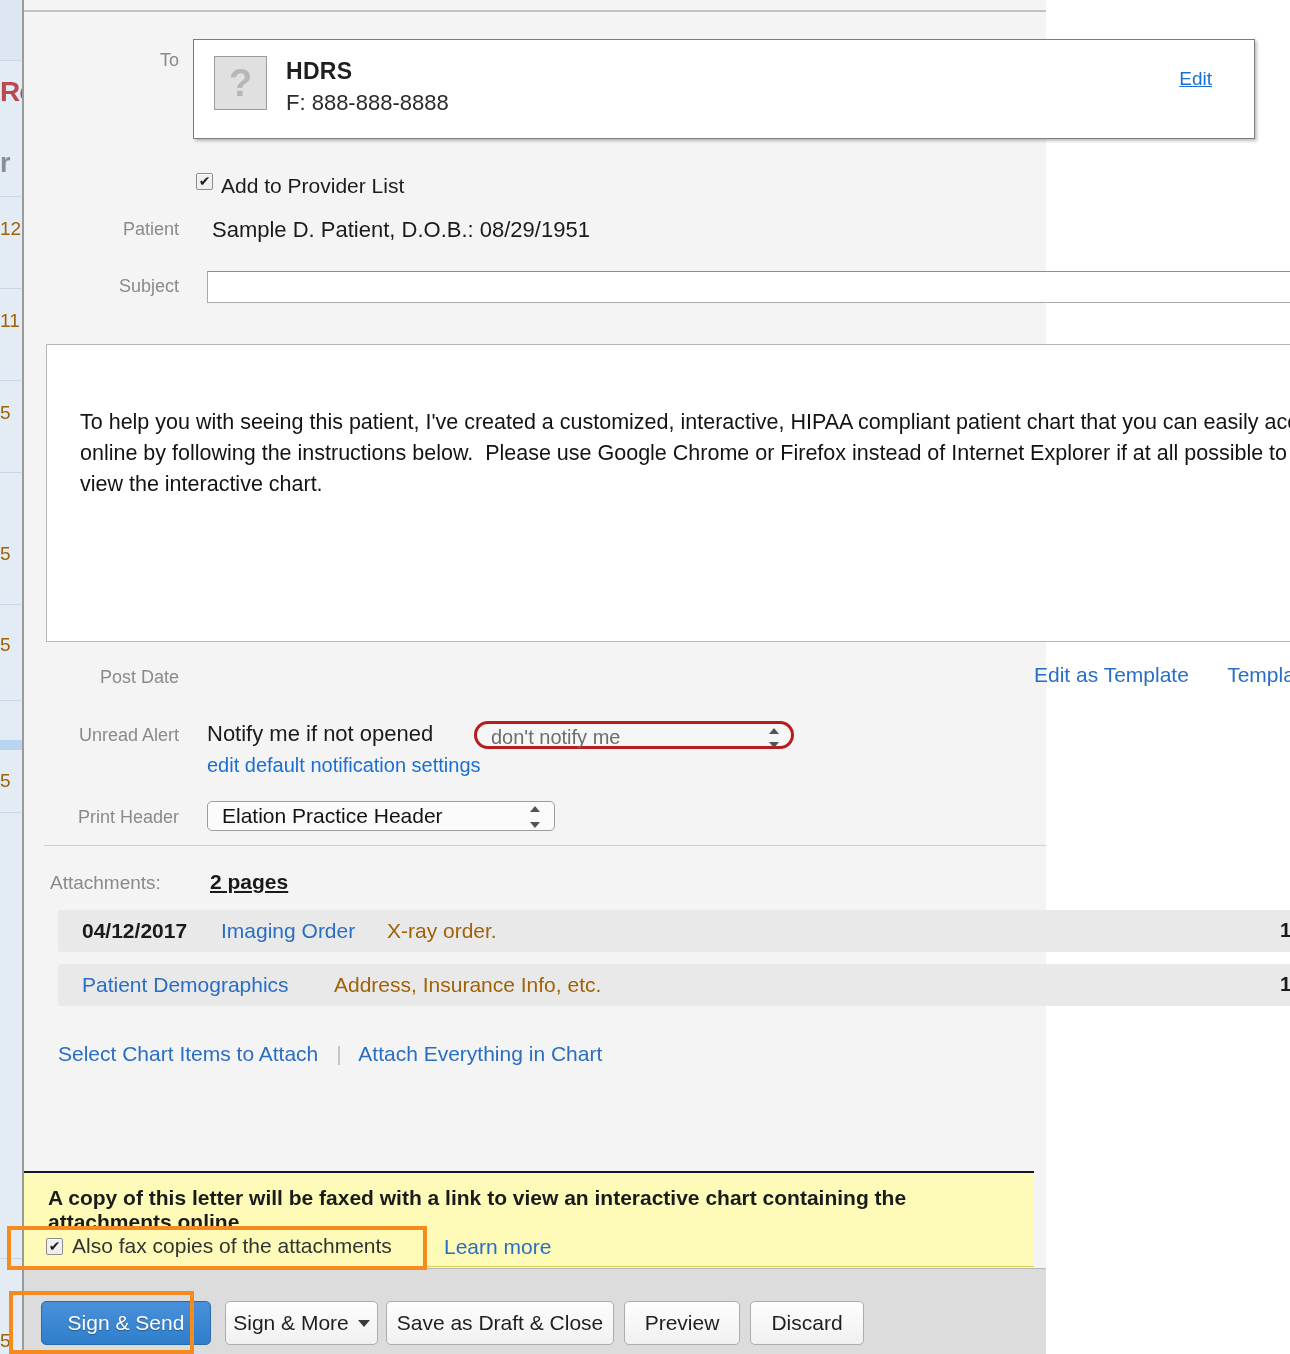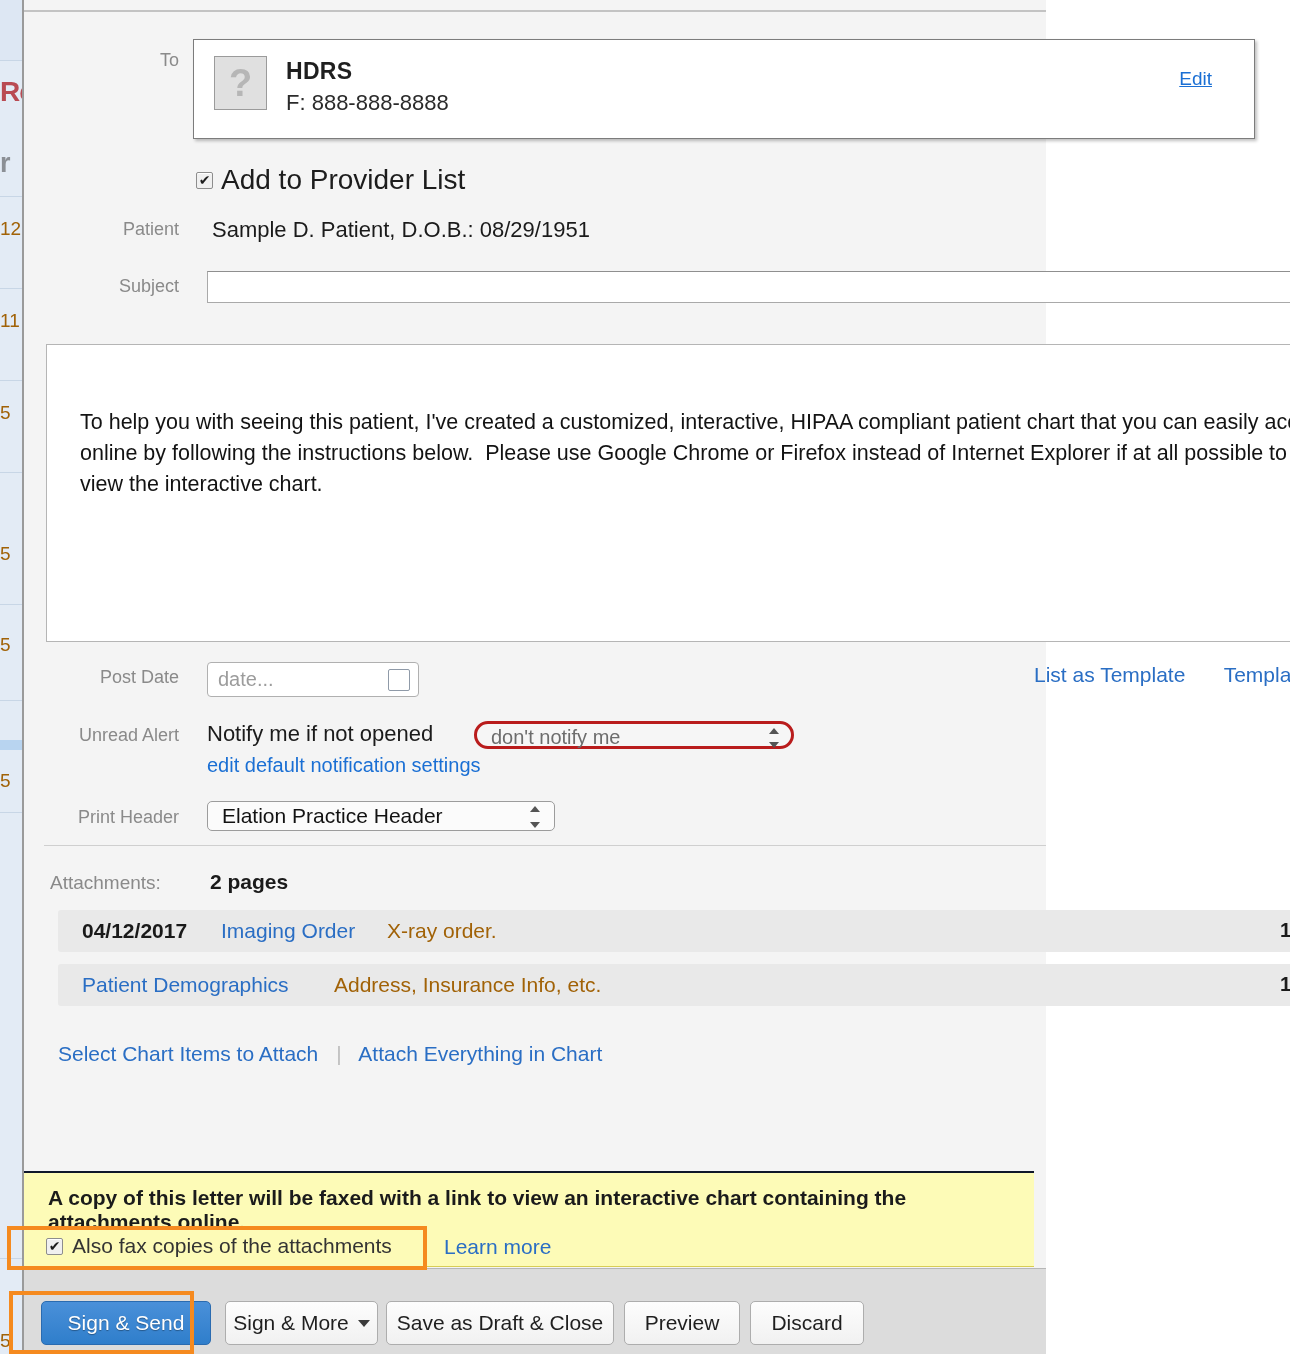--- a/index.html
+++ b/index.html
@@ -99,21 +99,21 @@
 
   
   .apl-wrap { position: absolute; left: 172px; top: 152px; display: flex; align-items: center; }
   .cbox {
     width: 17px; height: 17px; background: #f0f0f0;
     border: 1px solid #8d8d8d; border-radius: 2px;
     display: inline-flex; align-items: center; justify-content: center;
     font-size: 14px; color: #1d1d1d; line-height: 1;
     box-shadow: inset 0 1px 0 #fff;
   }
-  .apl-label { font-size: 28px; color: #1c1c1c; margin-left: 8px; }
+  .apl-label { font-size: 21px; color: #1c1c1c; margin-left: 8px; margin-top: 10px; }
 
   
   .lbl-patient { position: absolute; left: 30px; top: 207px; width: 125px; }
   .patient-val { position: absolute; left: 188px; top: 205px; font-size: 22px; color: #1b1b1b; }
 
   
   .lbl-subject { position: absolute; left: 30px; top: 264px; width: 125px; }
   .subject-input {
     position: absolute; left: 183px; top: 259px; width: 1160px; height: 32px;
     background: #ffffff; border: 1px solid #a9a9a9;
@@ -197,21 +197,21 @@
   }
   .tpl-links span { cursor: pointer; }
   .tpl-gap { display: inline-block; width: 27px; }
 
   .hr-sep {
     position: absolute; left: 20px; right: 0; height: 1px; background: #cfcfcf;
   }
 
   
   .att-label { position: absolute; left: 26px; top: 860px; font-size: 19px; color: #8a8a8a; }
-  .att-count { position: absolute; left: 186px; top: 858px; font-size: 21px; font-weight: bold; color: #1a1a1a; }
+  .att-count { position: absolute; left: 186px; top: 858px; font-size: 21px; font-weight: bold; color: #1a1a1a; text-decoration: underline; }
 
   .att-row {
     position: absolute; left: 34px; width: 1300px; height: 42px;
     background: #e9e9e9; border-radius: 3px;
   }
   .att-row .a-date {
     position: absolute; left: 24px; top: 9px; font-size: 21px; font-weight: bold; color: #1a1a1a;
   }
   .att-row .a-title {
     position: absolute; top: 9px; font-size: 21px; color: #2a6ec4; cursor: pointer;
@@ -345,29 +345,23 @@
     <div class="patient-val">Sample D. Patient, D.O.B.: 08/29/1951</div>
 
     <div class="field-label lbl-subject">Subject</div>
     <input class="subject-input" type="text" value="" style="">
 
     <div class="body-box">
       <div class="body-text">To help you with seeing this patient, I've created a customized, interactive, HIPAA compliant patient chart that you can easily access online by following the instructions below.  Please use Google Chrome or Firefox instead of Internet Explorer if at all possible to view the interactive chart.</div>
     </div>
 
     <div class="field-label lbl-postdate">Post Date</div>
-    <div class="postdate-wrap">
-      <span class="postdate-ph">date...</span>
-      <span class="cal-icon">
-        <span class="cal-top"></span><span class="cal-grid"></span>
-      </span>
-    </div>
 
     <div class="tpl-links">
-      <span>List as Template</span>
+      <span>Edit as Template</span>
       <span class="tpl-gap"></span>
       <span>Template</span>
     </div>
 
     <div class="field-label lbl-unread">Unread Alert</div>
     <div class="notify-text">Notify me if not opened</div>
     <div class="notify-select">
       <span class="sel-text">don't notify me</span>
       <span class="stepper">
           <span class="up"></span>

